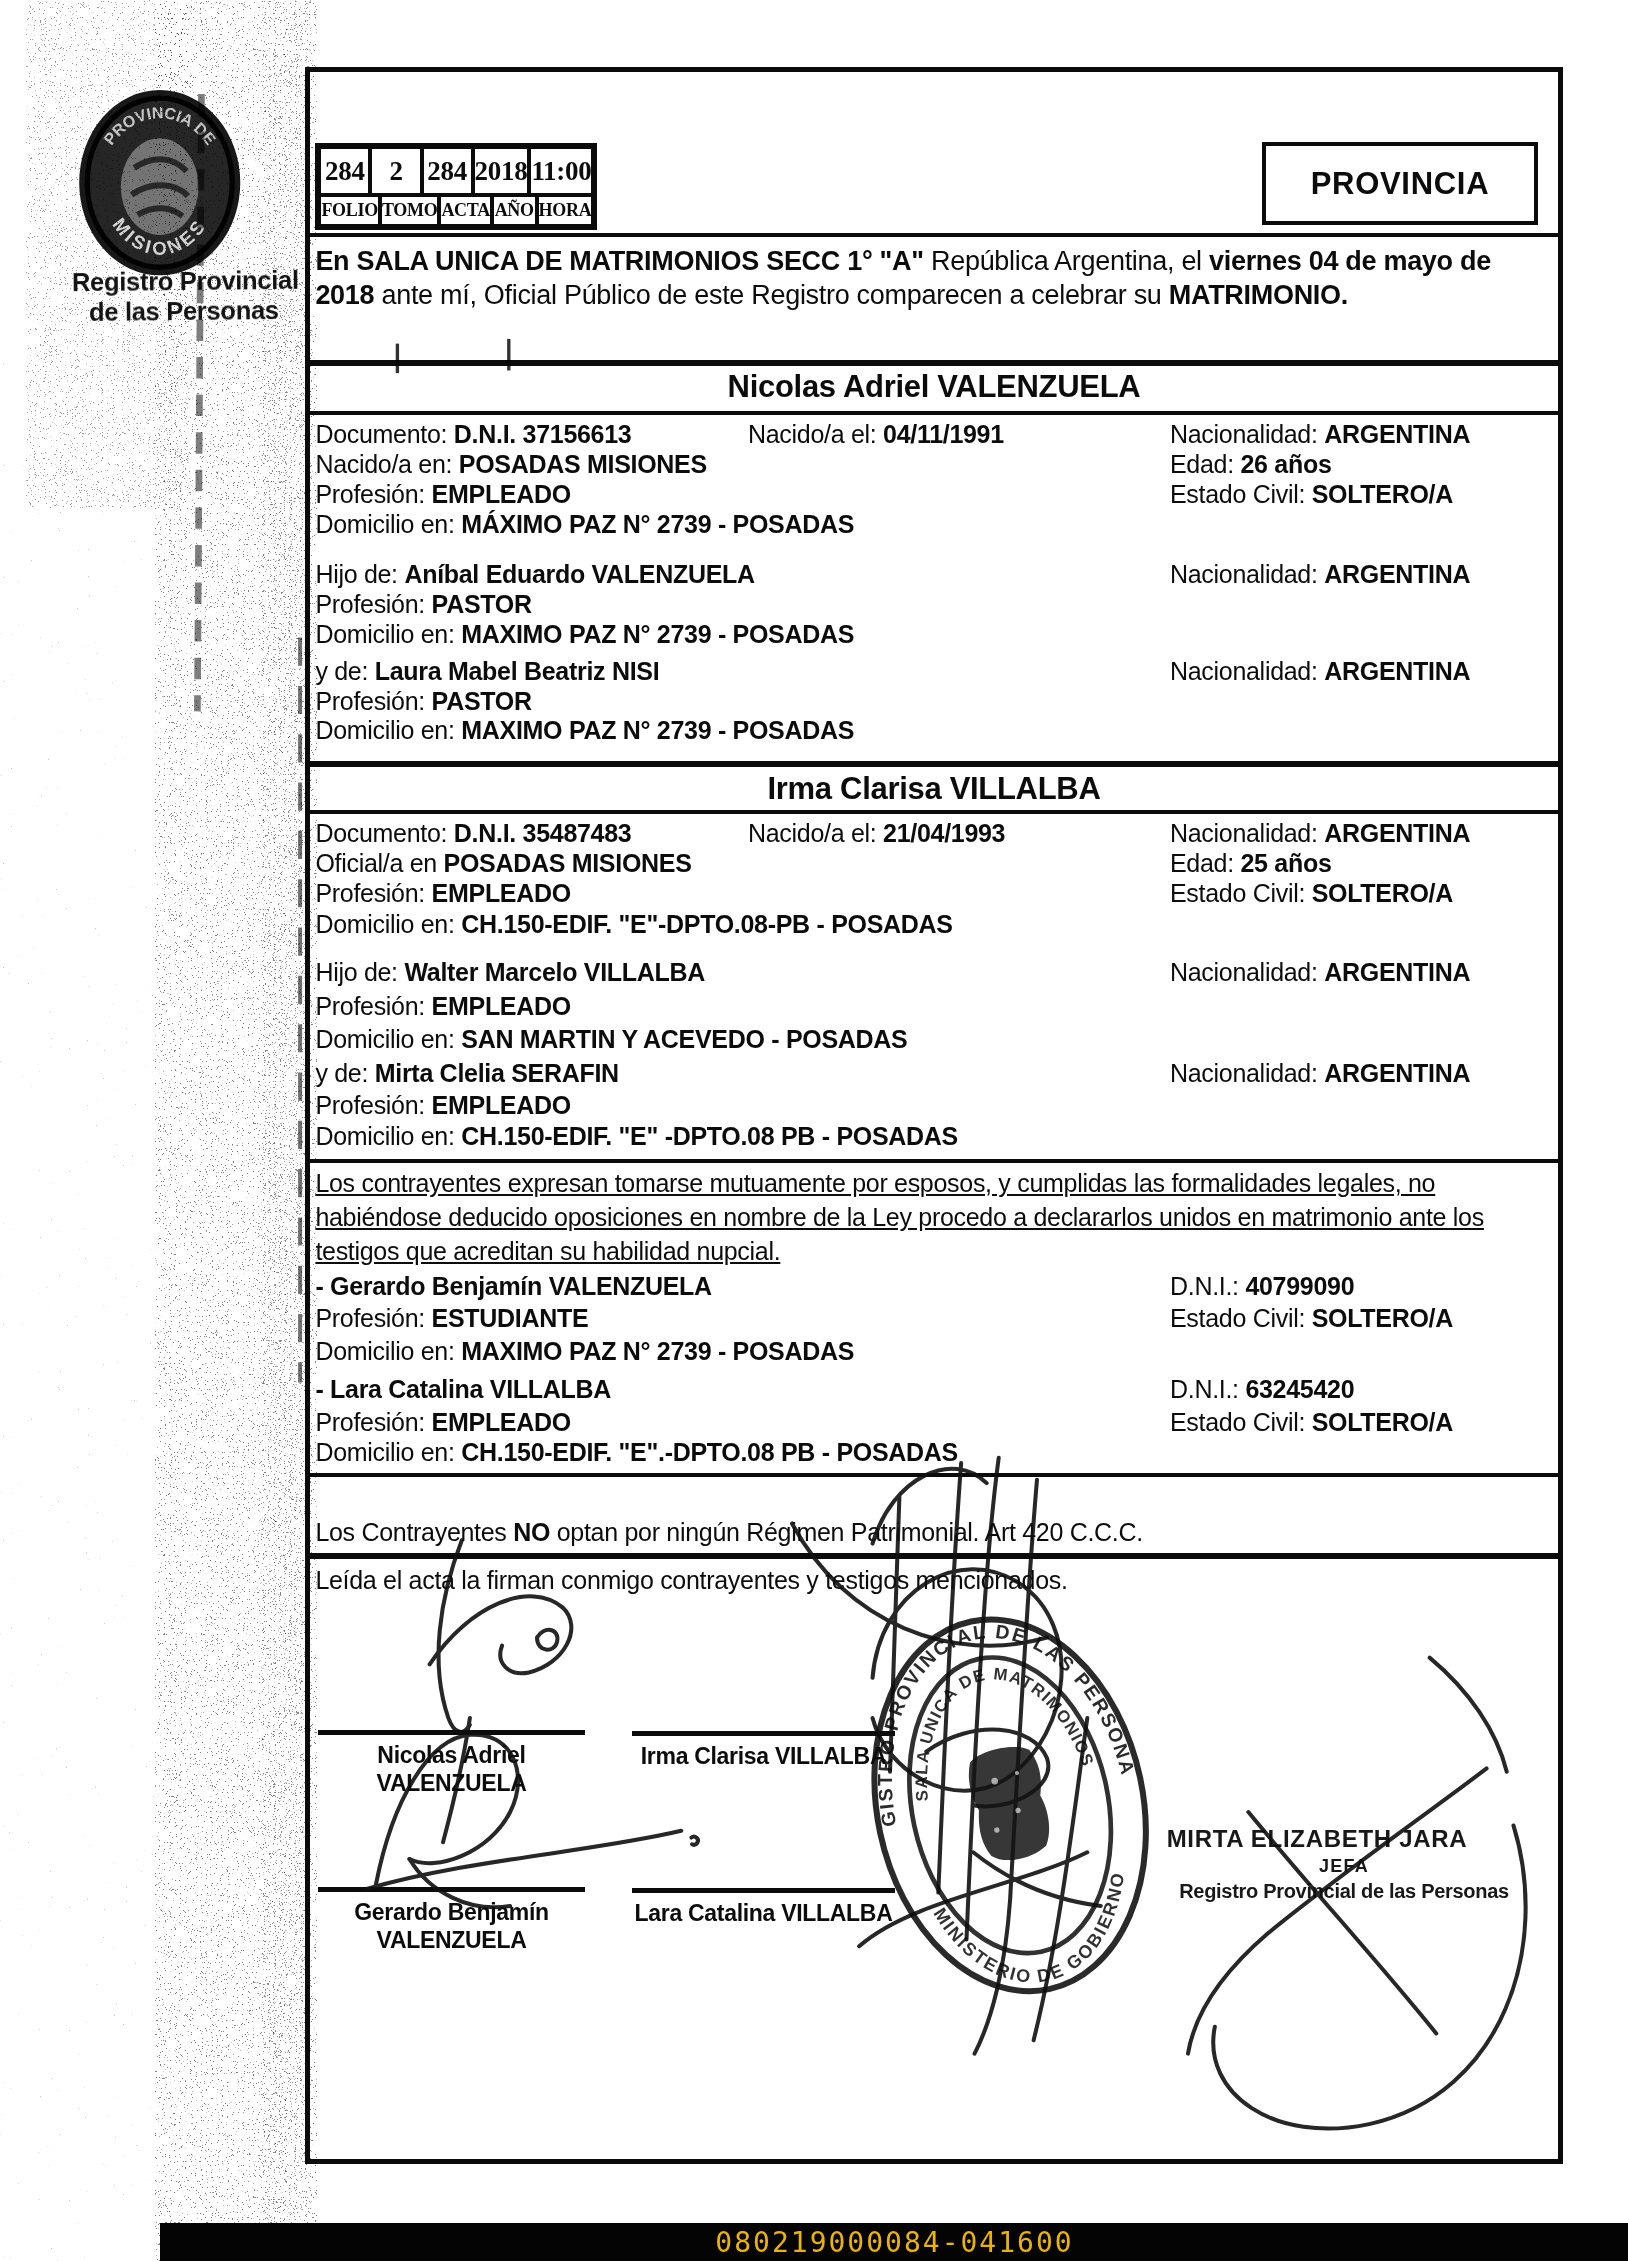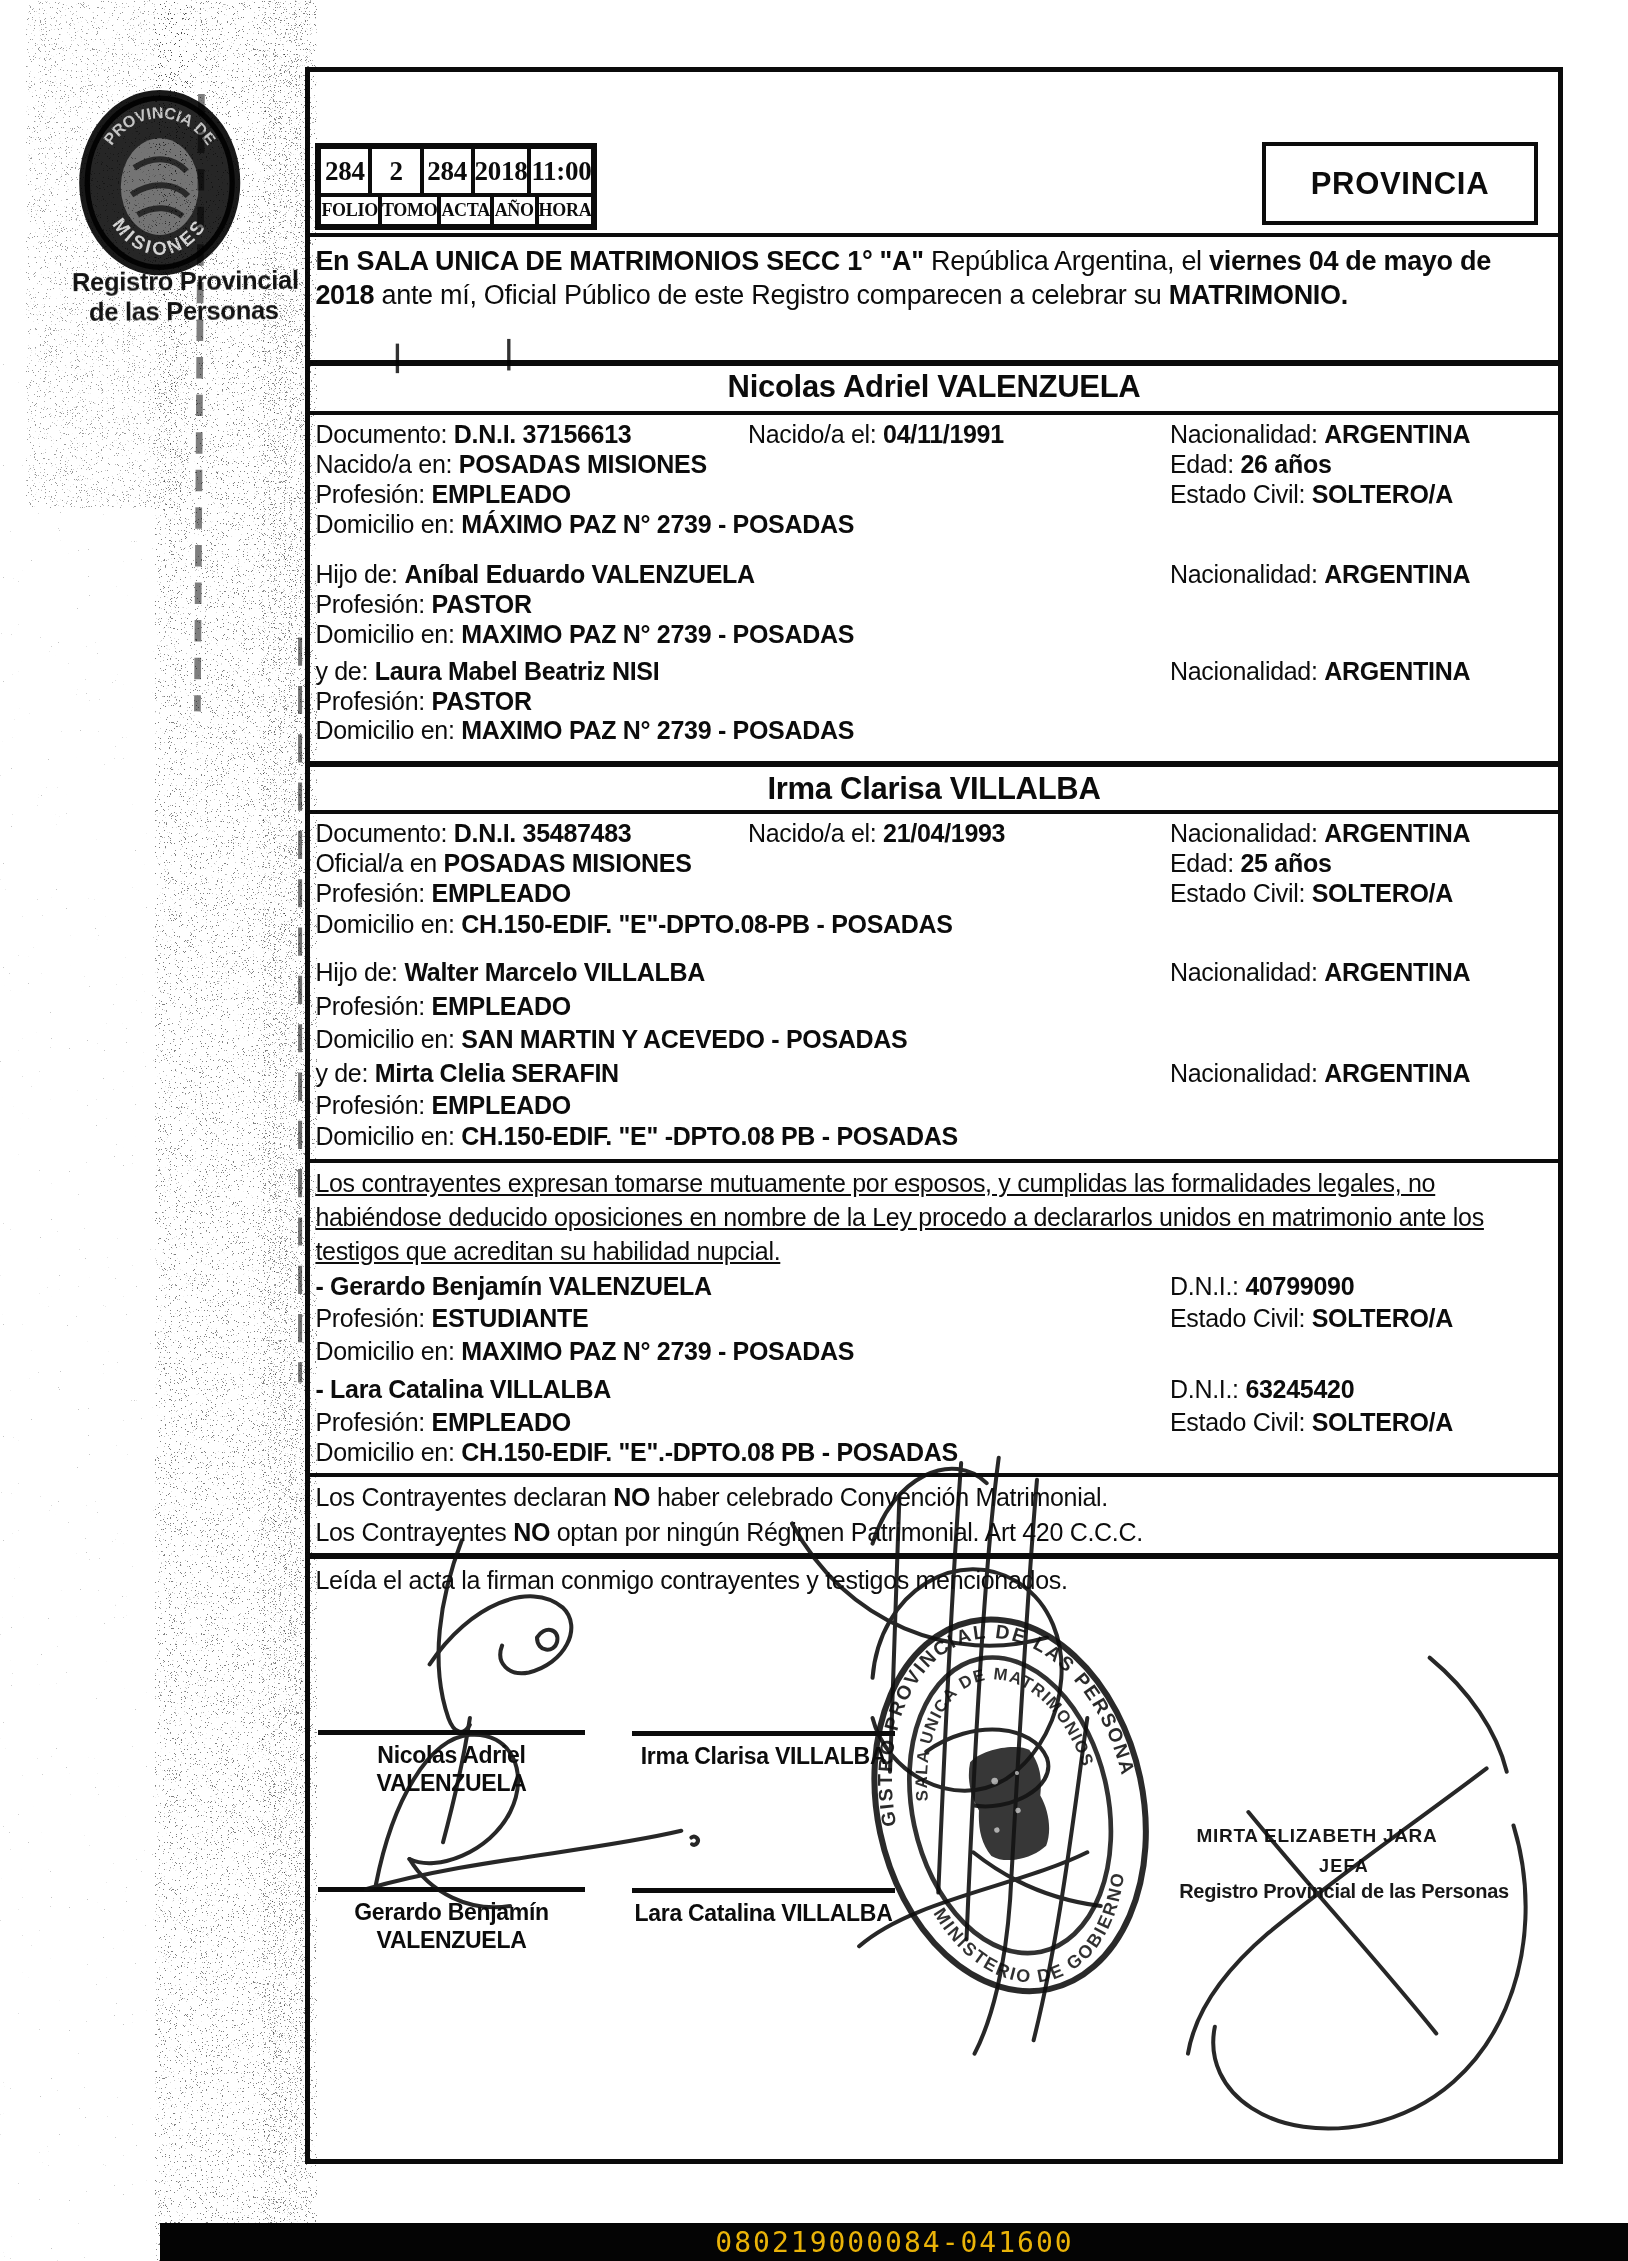--- a/index.html
+++ b/index.html
@@ -164,36 +164,35 @@
     <div class="row c3" style="top:1232px"><span class="lab">Estado Civil:</span> <span class="val">SOLTERO/A</span></div>
     <div class="row c1" style="top:1265px"><span class="lab">Domicilio en:</span> <span class="val">MAXIMO PAZ N° 2739 - POSADAS</span></div>
 
     <div class="row c1" style="top:1303px"><span class="val">- Lara Catalina VILLALBA</span></div>
     <div class="row c3" style="top:1303px"><span class="lab">D.N.I.:</span> <span class="val">63245420</span></div>
     <div class="row c1" style="top:1336px"><span class="lab">Profesión:</span> <span class="val">EMPLEADO</span></div>
     <div class="row c3" style="top:1336px"><span class="lab">Estado Civil:</span> <span class="val">SOLTERO/A</span></div>
     <div class="row c1" style="top:1366px"><span class="lab">Domicilio en:</span> <span class="val">CH.150-EDIF. "E".-DPTO.08 PB - POSADAS</span></div>
 
     <div class="rule" style="top:1401px"></div>
-    <div class="row c1" style="top:1411px"><span class="lab">Los Contrayentes declaran </span><span class="val">NO</span><span class="lab"> haber celebrado Convención Matrimonial.</span></div>
     <div class="row c1" style="top:1446px"><span class="lab">Los Contrayentes </span><span class="val">NO</span><span class="lab"> optan por ningún Régimen Patrimonial. Art 420 C.C.C.</span></div>
     <div class="rule thick" style="top:1481px"></div>
     <div class="row c1" style="top:1494px"><span class="lab">Leída el acta la firman conmigo contrayentes y testigos mencionados.</span></div>
 
     <div class="sig-line" style="left:8px;top:1658px;width:267px;"></div>
     <div class="sig-line" style="left:322px;top:1659px;width:263px;"></div>
     <div class="sig-label" style="left:8px;top:1669px;width:267px;"><span>Nicolas Adriel</span><br><span>VALENZUELA</span></div>
     <div class="sig-label" style="left:322px;top:1670px;width:263px;"><span>Irma Clarisa VILLALBA</span></div>
 
     <div class="sig-line" style="left:8px;top:1815px;width:267px;"></div>
     <div class="sig-line" style="left:322px;top:1816px;width:263px;"></div>
     <div class="sig-label" style="left:8px;top:1826px;width:267px;"><span>Gerardo Benjamín</span><br><span>VALENZUELA</span></div>
     <div class="sig-label" style="left:322px;top:1827px;width:263px;"><span>Lara Catalina VILLALBA</span></div>
 
-    <div class="stamp-text" style="left:846px;top:1753px;width:322px;font-size:19px;letter-spacing:0.7px;">MIRTA ELIZABETH JARA</div>
+    <div class="stamp-text" style="left:846px;top:1753px;width:322px;font-size:24px;letter-spacing:0.7px;">MIRTA ELIZABETH JARA</div>
     <div class="stamp-text" style="left:873px;top:1784px;width:322px;font-size:18px;letter-spacing:1.3px;">JEFA</div>
     <div class="stamp-text" style="left:866px;top:1808px;width:336px;font-size:20px;filter:blur(0.7px);">Registro Provincial de las Personas</div>
   </div>
 
   <svg class="layer" width="1629" height="2261" viewBox="0 0 2427 3369">
     <g stroke="#101010" stroke-width="6" fill="none" stroke-linecap="round" opacity="0.9">
 
       <path d="M 688 2295 C 655 2380 640 2480 668 2560 C 676 2582 690 2588 700 2570"></path>
       <path d="M 640 2480 C 700 2390 790 2355 838 2395 C 870 2425 840 2480 788 2492 C 758 2498 738 2478 748 2452"></path>
       <path d="M 800 2440 c 10 -18 34 -14 30 6 c -4 18 -30 16 -30 -6"></path>

